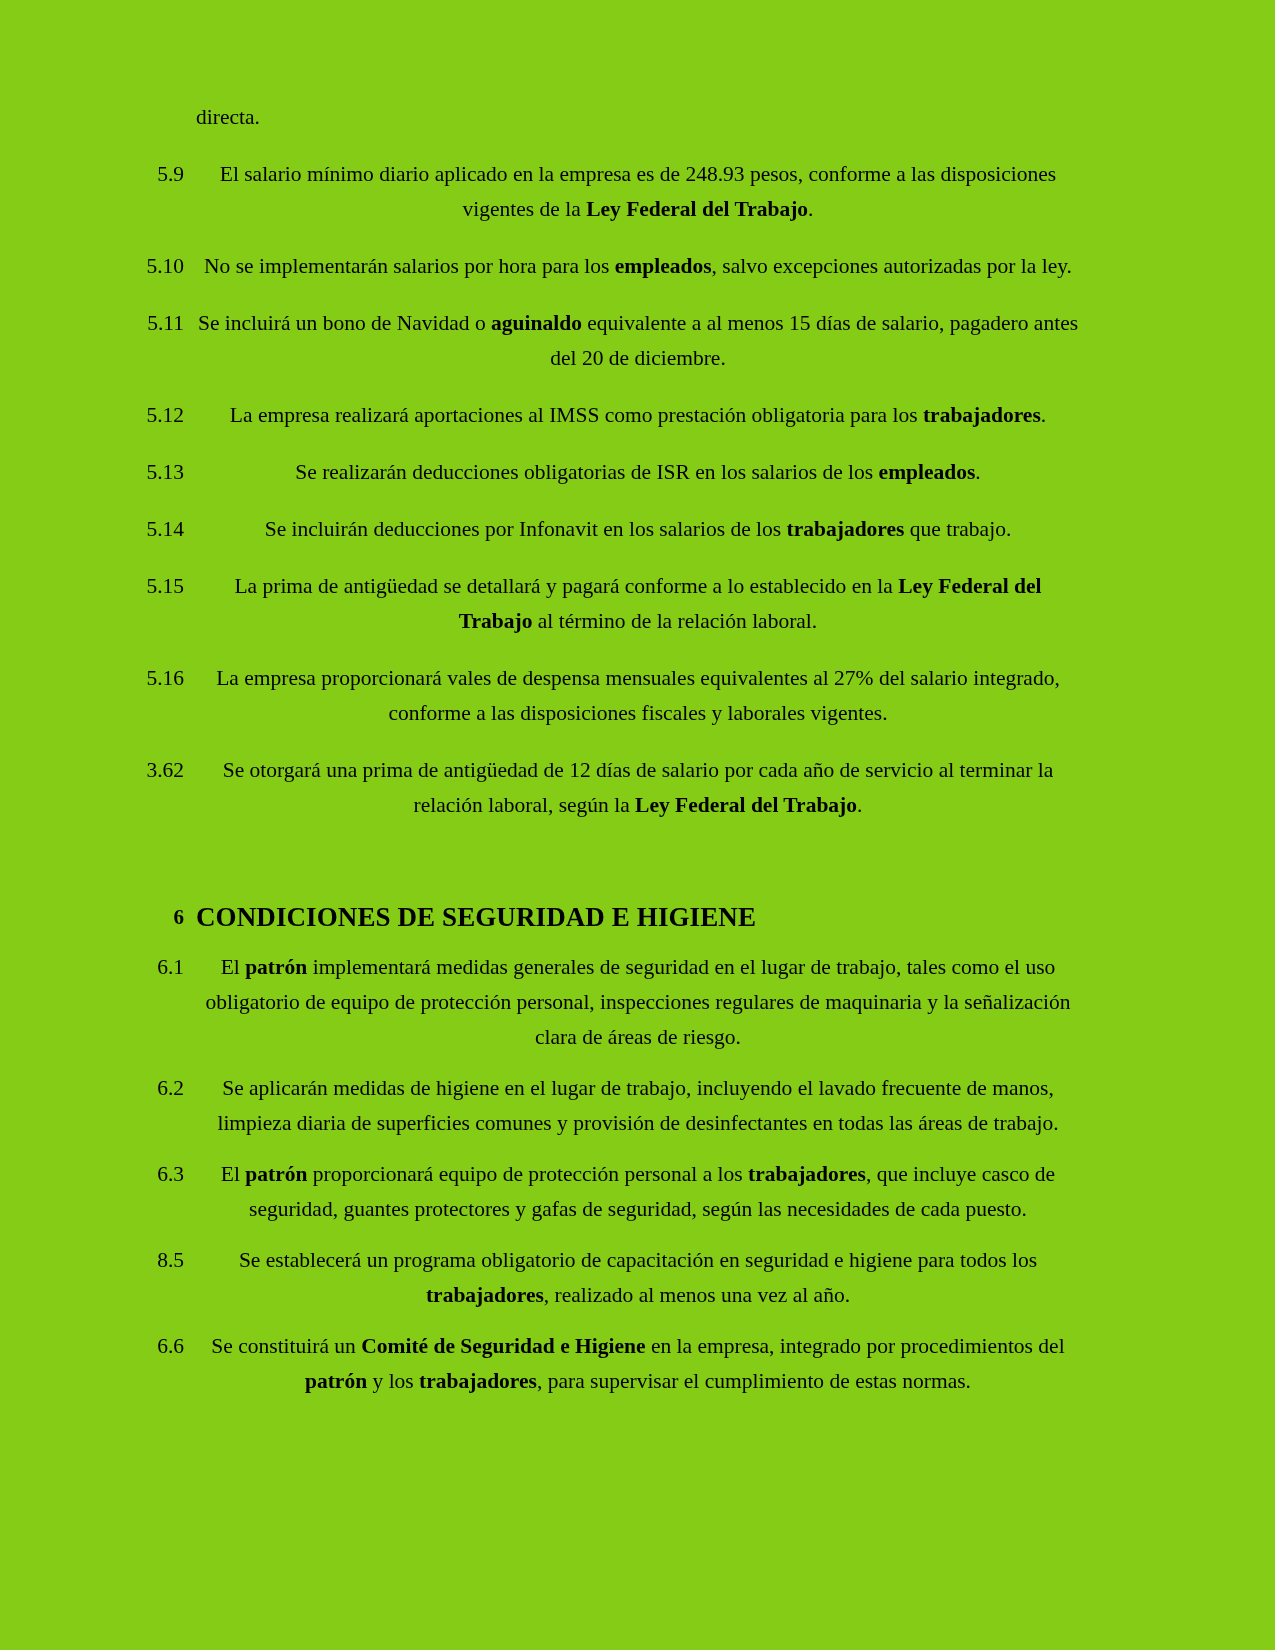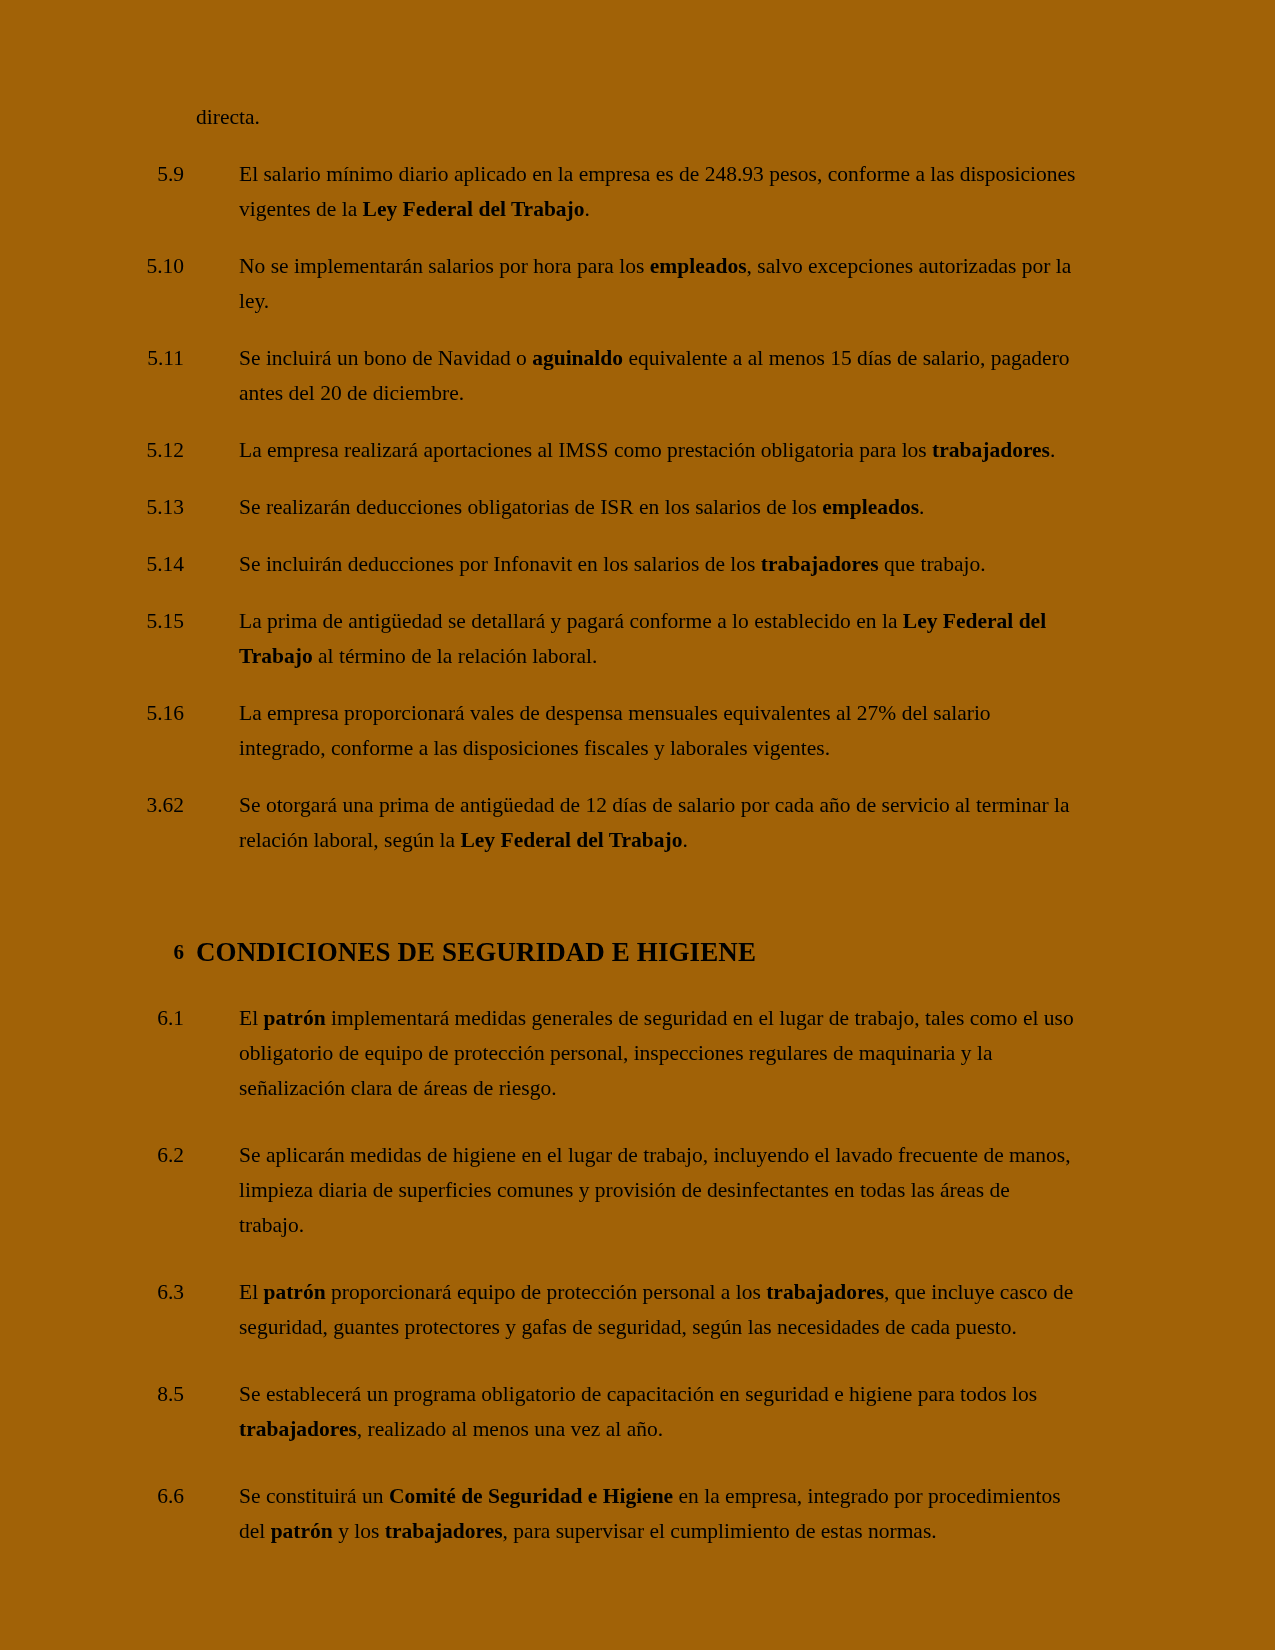--- a/index.html
+++ b/index.html
@@ -9,21 +9,21 @@
     background: #ffffff;
   }
   body {
     font-family: "Liberation Serif", "DejaVu Serif", serif;
     color: #000000;
   }
   .page {
     position: relative;
     width: 1275px;
     height: 1650px;
-    background: #a16207;
+    background: #84cc16;
     box-sizing: border-box;
     overflow: hidden;
   }
   .content {
     position: absolute;
     left: 128px;
     top: 100px;
     width: 952px;
   }
 
@@ -32,36 +32,35 @@
     margin: 0 0 0 68px;
     font-size: 21.5px;
     line-height: 35px;
     text-align: left;
   }
 
   .clause {
     display: flex;
     align-items: flex-start;
     margin-top: 22px;
-    gap: 43px;
   }
   .clause-num {
     flex: 0 0 56px;
     width: 56px;
     text-align: right;
     font-size: 21.5px;
     line-height: 35px;
     white-space: nowrap;
   }
   .clause-body {
     flex: 1 1 auto;
     padding-left: 12px;
     font-size: 21.5px;
     line-height: 35px;
-    text-align: left;
+    text-align: center;
     hyphens: none;
   }
 
   .section-heading {
     display: flex;
     align-items: flex-start;
     margin-top: 78px;
     margin-bottom: 10px;
   }
   .section-heading .clause-num {
@@ -71,21 +70,21 @@
   }
   .section-heading .heading-text {
     flex: 1 1 auto;
     padding-left: 12px;
     font-weight: bold;
     font-size: 27px;
     line-height: 33px;
     letter-spacing: 0.1px;
   }
 
-  .sec6 .clause { margin-top: 32px; }
+  .sec6 .clause { margin-top: 16px; }
 
   b, strong { font-weight: bold; }
 </style>
 </head>
 <body>
 
 <div class="page">
   <div class="content">
 
     <p class="orphan">directa.</p>

